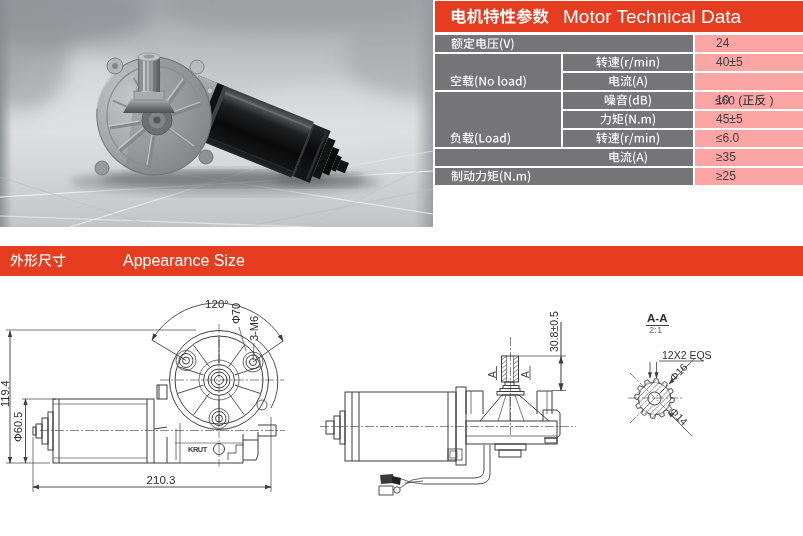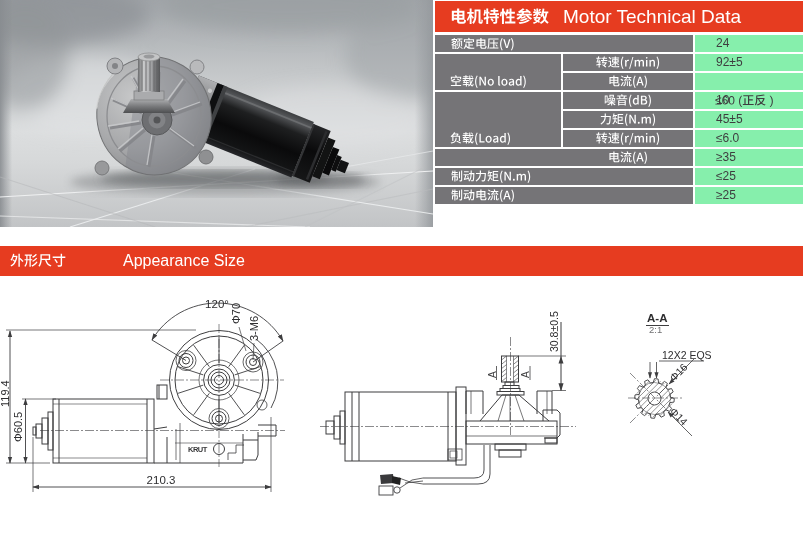--- a/index.html
+++ b/index.html
@@ -6,21 +6,21 @@
   body{width:803px;height:536px;background:#fff;font-family:"Liberation Sans",sans-serif;position:relative;overflow:hidden;}
   .abs{position:absolute;}
   
   #tbl{left:435px;top:1px;width:368px;}
   #tbl .hdr{background:#e63c20;color:#fff;height:31px;line-height:31px;white-space:nowrap;position:relative;padding-left:34px;}
   #tbl .hdr .en{font-size:19px;position:absolute;left:128px;top:0;font-weight:normal;}
   #tbl .rows{margin-top:3px;}
   .trow{display:flex;margin-bottom:2px;}
   .c{height:17px;line-height:17px;font-size:12px;}
   .dark{background:#757477;color:#fff;}
-  .lite{background:#86efac;color:#3e3d3f;}
+  .lite{background:#fca5a5;color:#3e3d3f;}
   .c1w{width:258px;padding-left:15px;box-sizing:border-box;margin-right:2px;}
   .c2{width:130px;text-align:center;margin-right:2px;}
   .c3{width:108px;padding-left:21px;box-sizing:border-box;}
   .grp{display:flex;margin-bottom:2px;}
   .grp .gl{width:126px;background:#757477;color:#fff;font-size:12px;padding-left:15px;box-sizing:border-box;margin-right:2px;display:flex;align-items:center;}
   .grp .gr .trow:last-child{margin-bottom:0;}
   
   #banner{left:0;top:246px;width:803px;height:30px;background:#e63c20;color:#ffffff;}
   #banner .en{position:absolute;left:123px;top:0;line-height:30px;font-size:16px;}
 </style>
@@ -187,21 +187,21 @@
     <div class="rows">
       <div class="trow">
         <div class="c dark c1w"></div>
         <div class="c lite c3">24</div>
       </div>
       <div class="grp">
         <div class="gl"></div>
         <div class="gr">
           <div class="trow">
             <div class="c dark c2"></div>
-            <div class="c lite c3">92±5</div>
+            <div class="c lite c3">40±5</div>
           </div>
           <div class="trow">
             <div class="c dark c2"></div>
             <div class="c lite c3"></div>
           </div>
         </div>
       </div>
       <div class="grp">
         <div class="gl"></div>
         <div class="gr">
@@ -218,24 +218,20 @@
             <div class="c lite c3">≤6.0</div>
           </div>
         </div>
       </div>
       <div class="trow">
         <div class="c dark c1w"></div>
         <div class="c lite c3">≥35</div>
       </div>
       <div class="trow">
         <div class="c dark c1w"></div>
-        <div class="c lite c3">≤25</div>
-      </div>
-      <div class="trow">
-        <div class="c dark c1w"></div>
         <div class="c lite c3">≥25</div>
       </div>
     </div>
   </div>
 
   <div class="abs" id="banner">
     <span class="en">Appearance Size</span>
   </div>
 
 <svg class="abs" style="left:0;top:0" width="803" height="290" viewBox="0 0 803 290">

